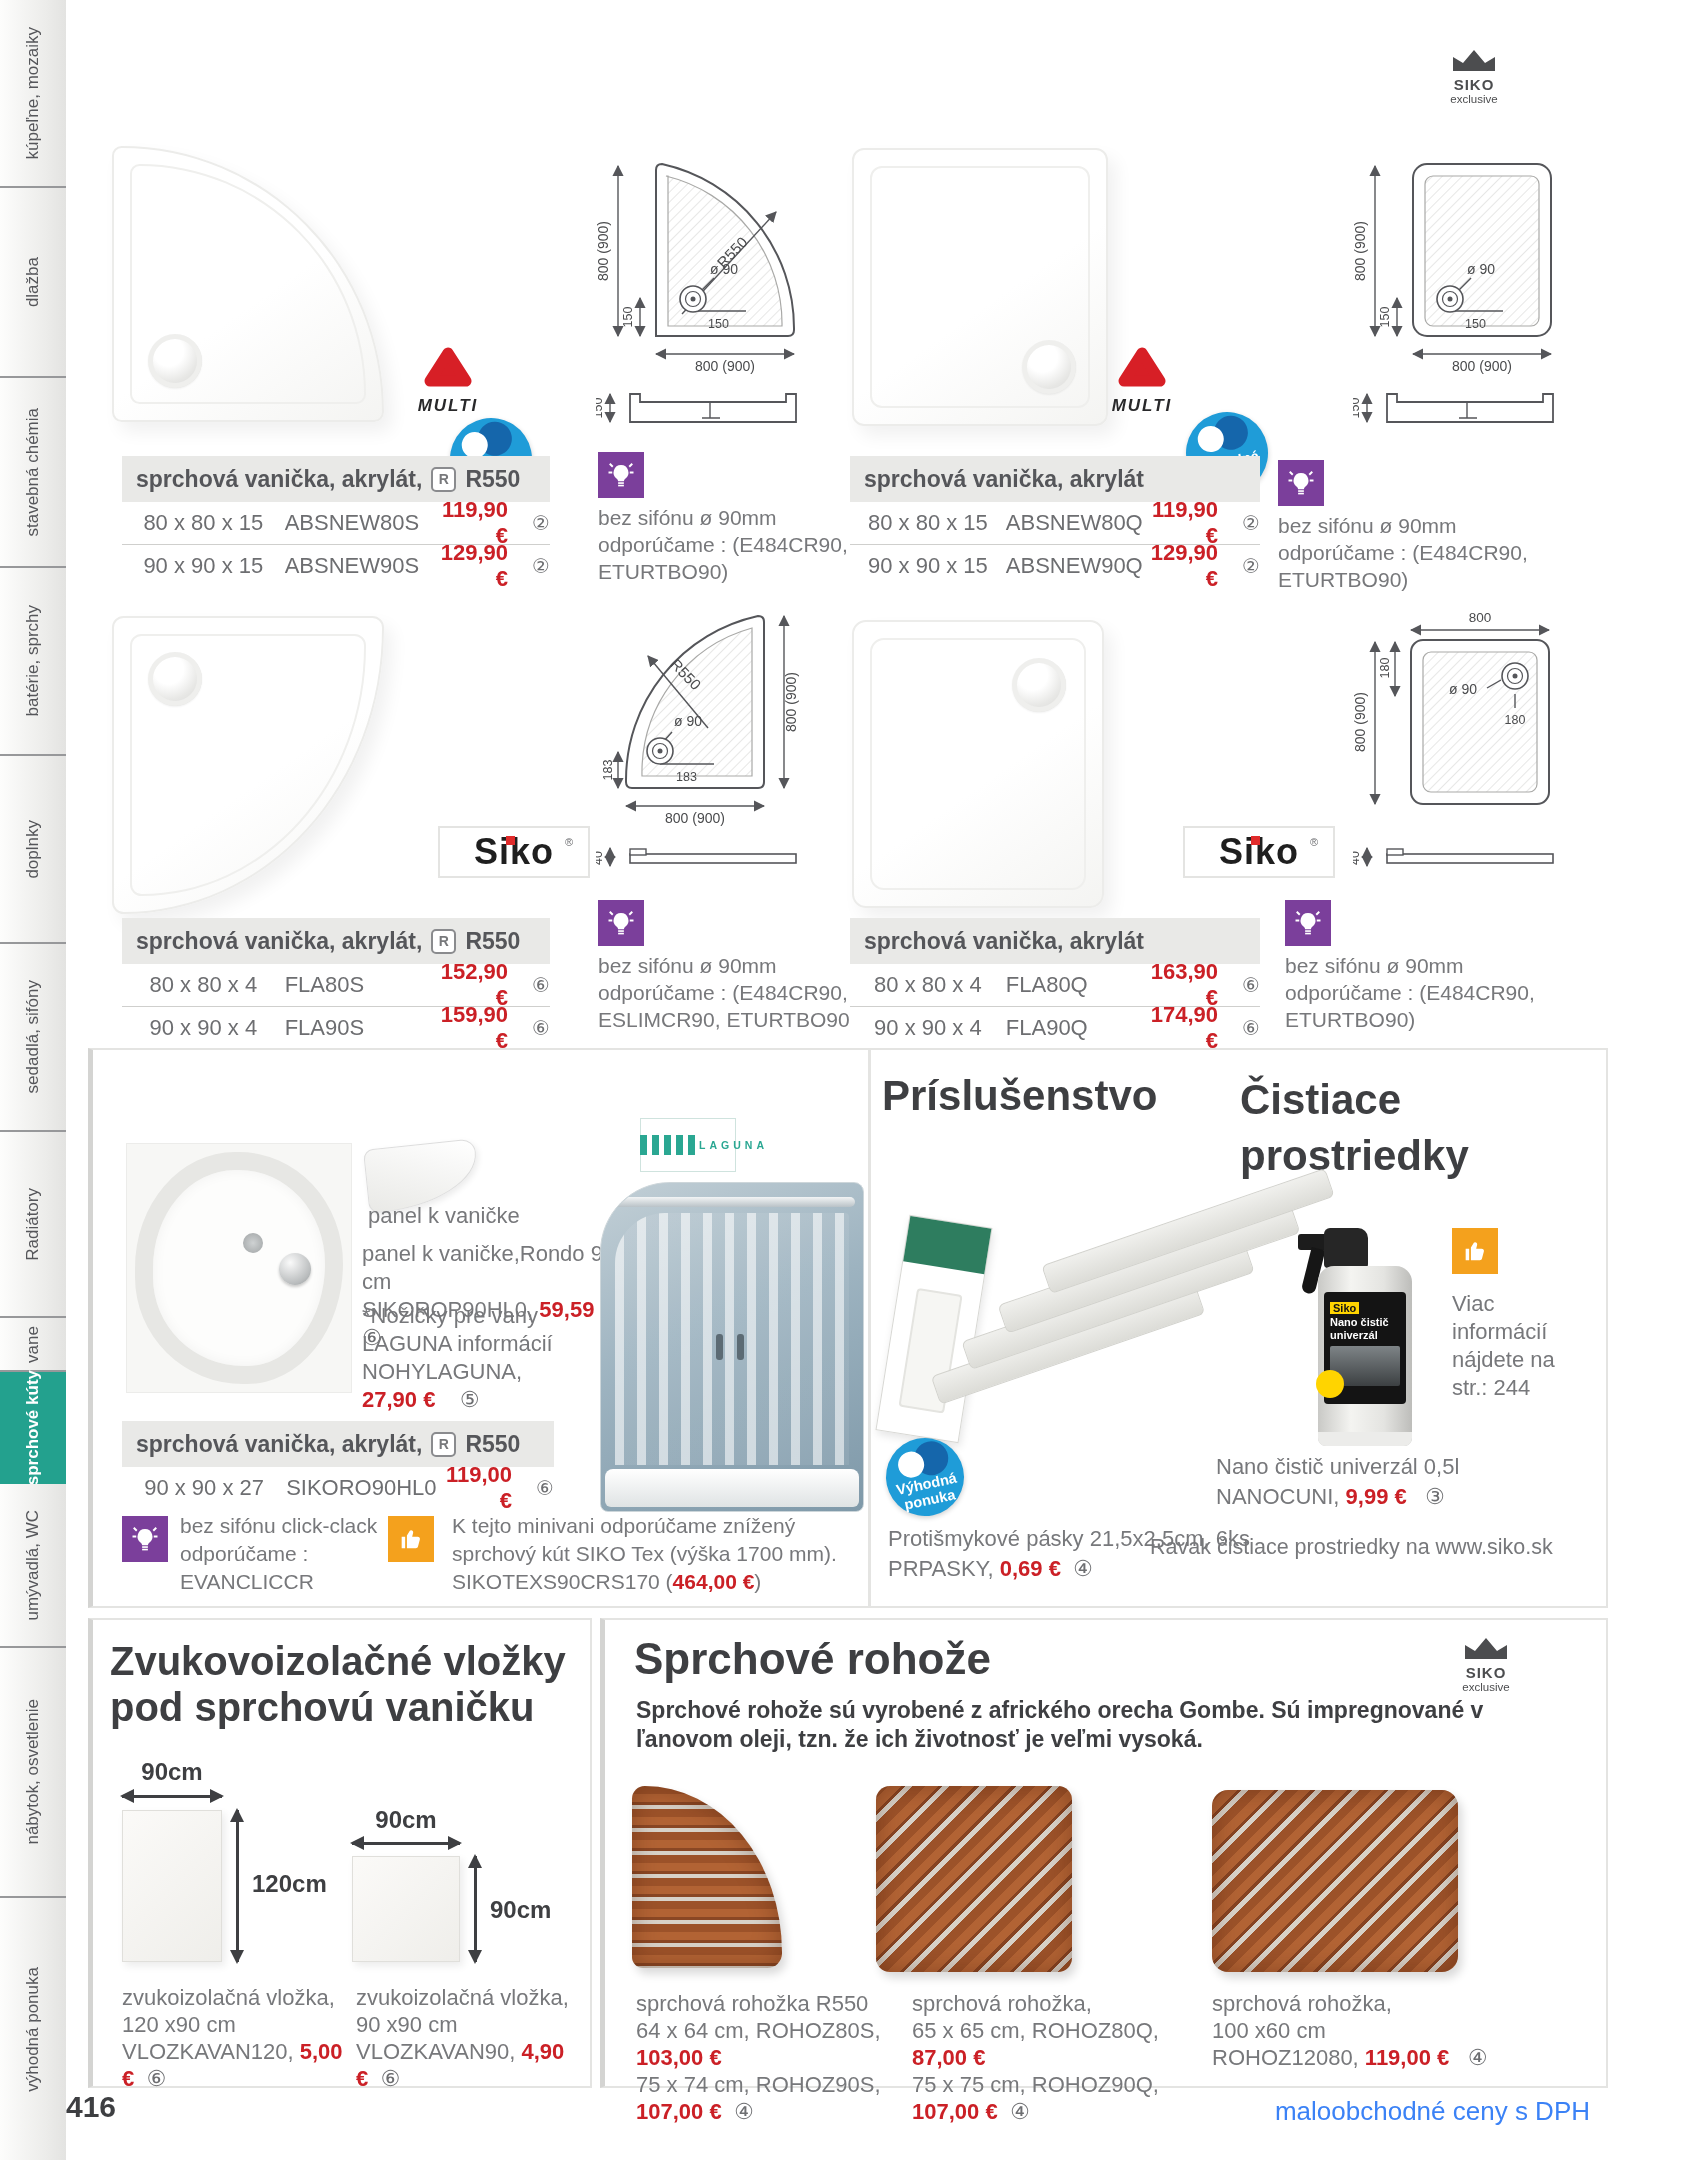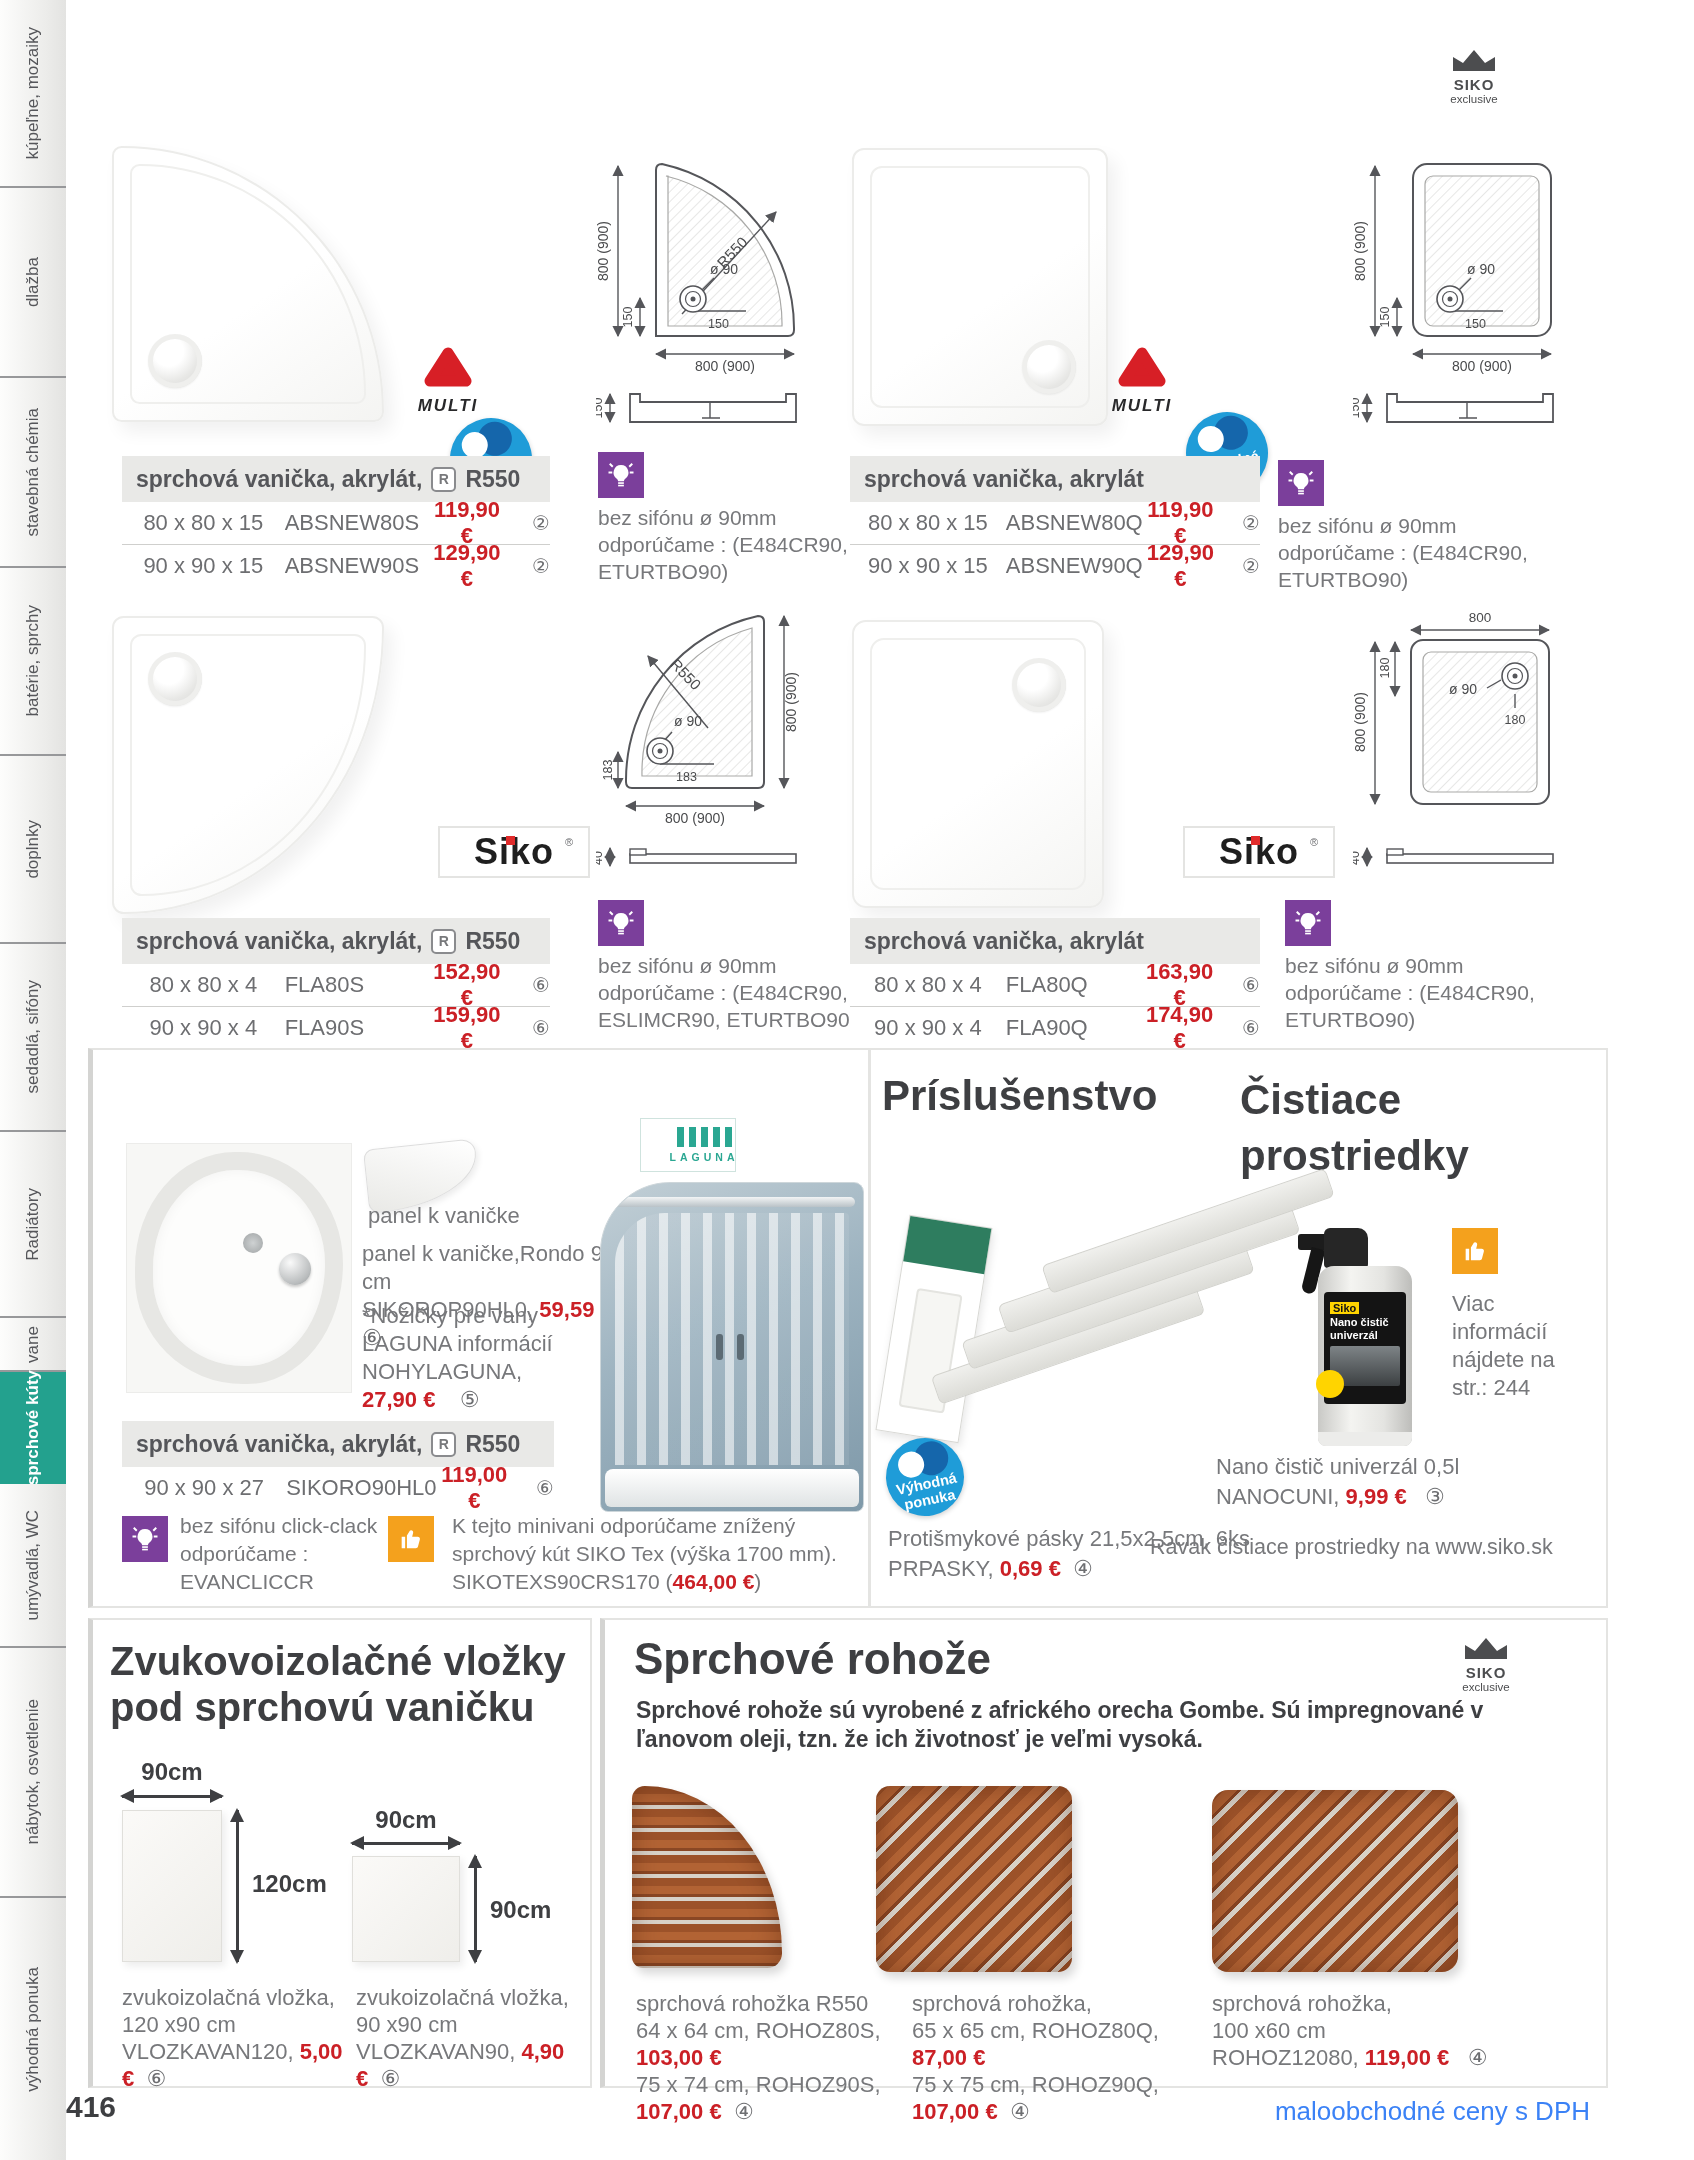--- a/index.html
+++ b/index.html
@@ -24,21 +24,21 @@
   
   .tbl{font-size:22px;background:#fff;}
   .tbl-head{background:#e9e9e7;height:46px;display:flex;align-items:center;gap:9px;padding:16px 14px;
     font-size:23px;font-weight:bold;color:#55565a;}
   .rb{width:25px;height:25px;border:2px solid #8a8b8e;border-radius:5px;font-size:14px;font-weight:bold;color:#77787b;
     display:flex;align-items:center;justify-content:center;background:#fff;flex:0 0 auto;}
   .trow{height:42px;display:flex;align-items:center;color:#6d6e71;}
   .trow.sep{border-top:1.5px solid #cfcfcd;}
   .c-size{flex:0 0 38%;text-align:center;}
   .c-code{flex:0 0 33%;}
-  .c-price{flex:1;text-align:center;}
+  .c-price{flex:1;text-align:right;}
   .c-note{flex:0 0 42px;text-align:right;font-size:20px;color:#6d6e71;font-weight:normal;}
 
   
   .bulb{width:46px;height:46px;background:#7b3f9b;display:flex;align-items:center;justify-content:center;}
   .thumb{width:46px;height:46px;background:#f4a11d;display:flex;align-items:center;justify-content:center;}
   .tiptext{font-size:21px;color:#77787b;line-height:27px;}
 
   
   .promo{position:absolute;width:82px;height:82px;border-radius:50%;background:#1f9cd8;transform:rotate(-12deg);
     box-shadow:0 2px 5px rgba(0,0,0,.18);}
@@ -50,21 +50,21 @@
   .multiblk{position:absolute;width:64px;text-align:center;font-style:italic;}
   .multiblk .mtxt{font-size:17px;font-weight:bold;letter-spacing:2px;color:#29292b;margin-top:2px;}
   .crownblk{position:absolute;width:72px;text-align:center;color:#4c4d4f;}
   .crownblk .ct1{font-size:15px;font-weight:bold;letter-spacing:1px;margin-top:-2px;}
   .crownblk .ct2{font-size:11.5px;}
   .sikologo{position:absolute;width:152px;height:52px;border:2px solid #e4e4e2;background:#fff;display:flex;
     align-items:center;justify-content:center;font-size:36px;font-weight:800;color:#1f1f1f;letter-spacing:1px;}
   .sk-dot{position:absolute;left:66px;top:8px;width:9px;height:9px;background:#e02b2b;}
   .sk-reg{position:absolute;right:14px;top:8px;font-size:11px;color:#6d6e71;font-weight:normal;}
   .laguna{position:absolute;width:96px;height:54px;background:#fff;border:1px solid #cfe3de;display:flex;
-    flex-direction:column;align-items:center;justify-content:center;gap:4px;padding-left:32px;}
+    flex-direction:row;align-items:center;justify-content:center;gap:4px;padding-left:32px;}
   .lag-bars{display:flex;gap:5px;}
   .lag-bars i{width:7px;height:20px;background:#2aa792;display:block;}
   .lag-txt{font-size:10.5px;letter-spacing:4px;color:#2aa792;font-weight:bold;}
 
   
   .tray{position:absolute;background:linear-gradient(145deg,#ffffff 55%,#f4f4f2);border:2px solid #ececea;
     box-shadow:8px 10px 18px rgba(0,0,0,.06);}
   .tray::before{content:"";position:absolute;inset:16px;border:2px solid #efefed;border-radius:inherit;}
   .drain{position:absolute;width:54px;height:54px;border-radius:50%;
     background:radial-gradient(circle at 38% 32%,#ffffff 0 30%,#e8e8e6 60%,#d2d2d0);

